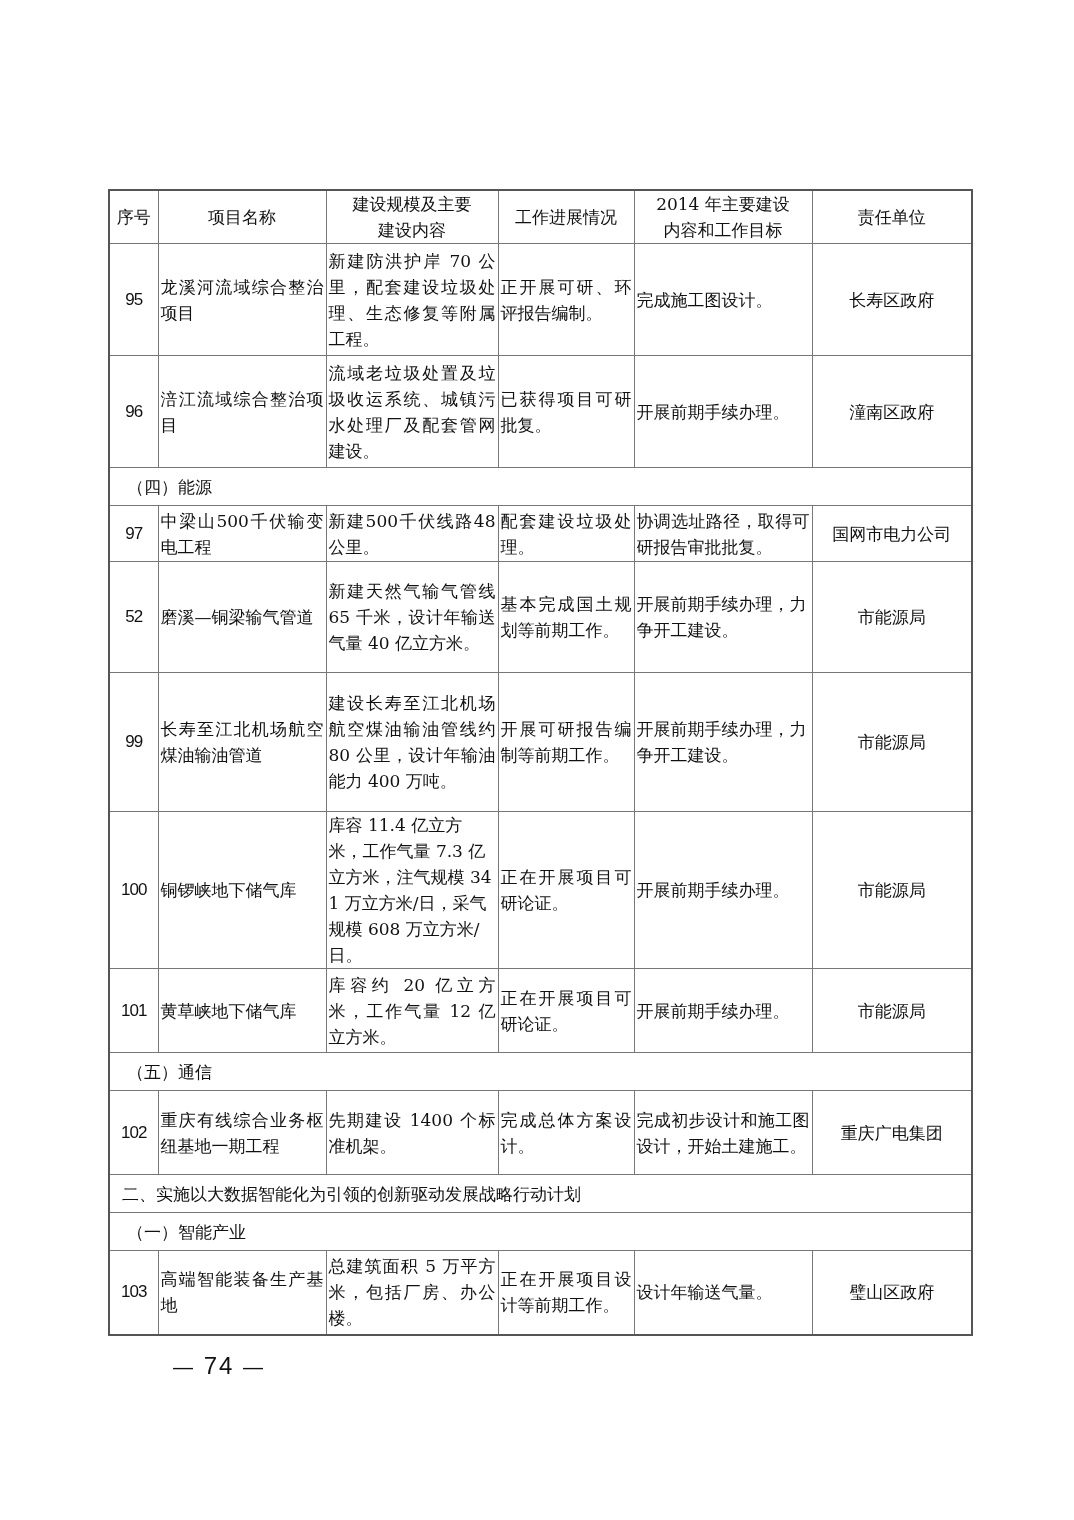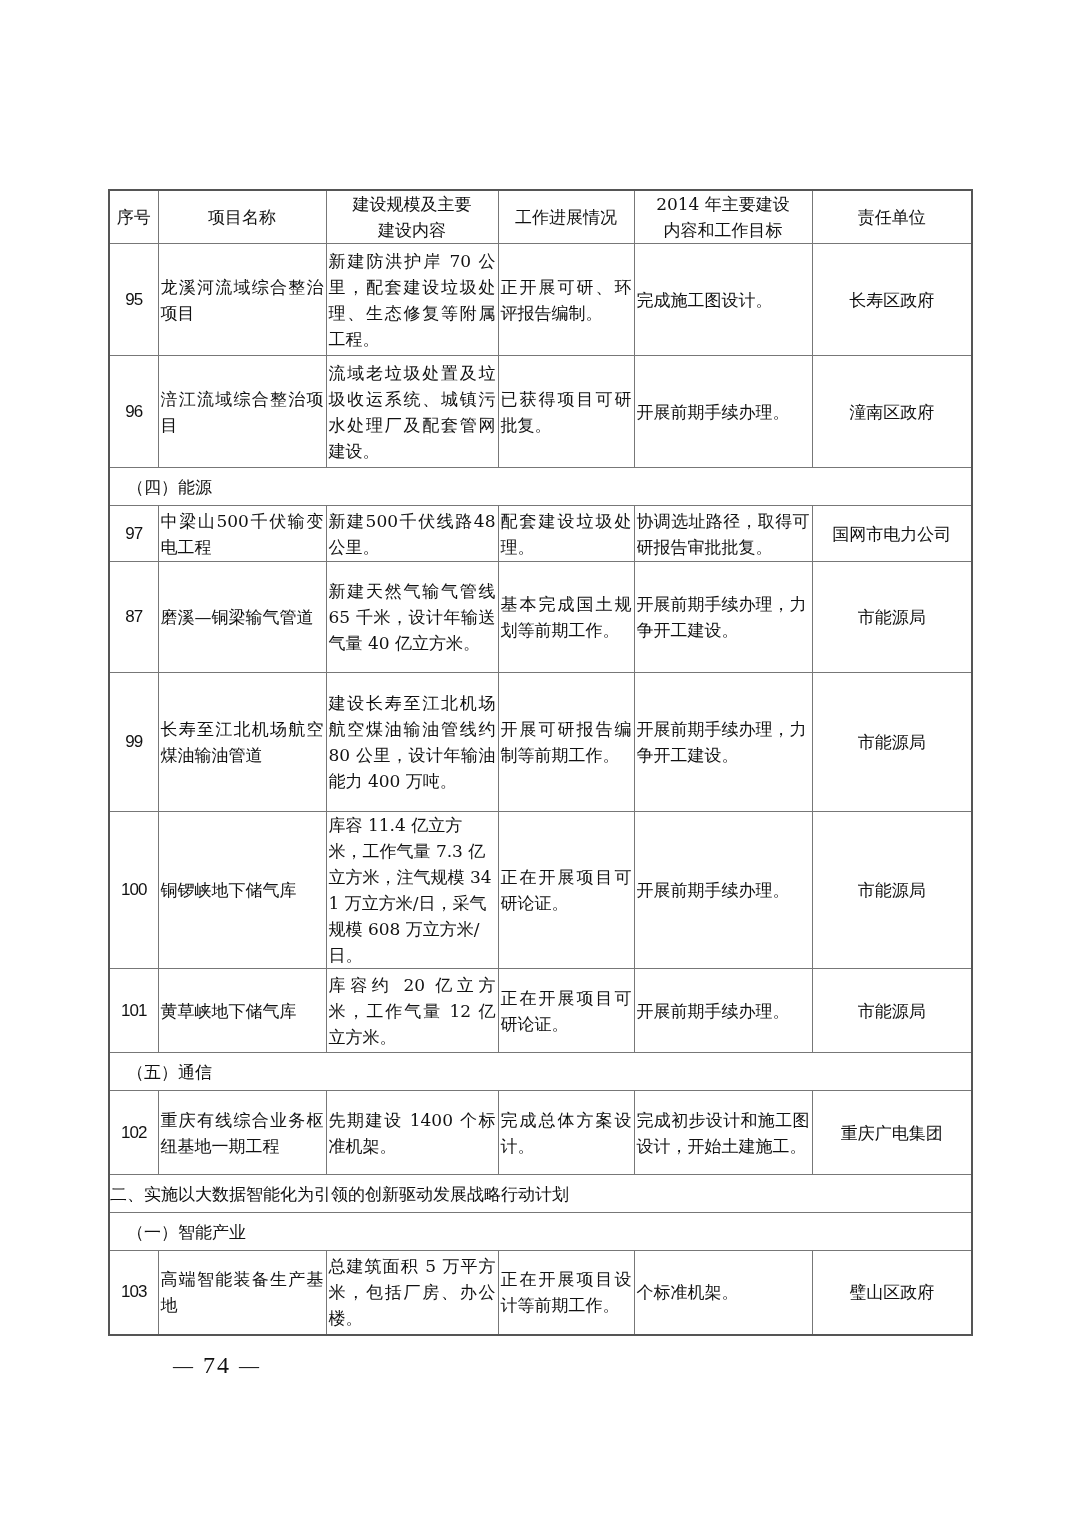--- a/index.html
+++ b/index.html
@@ -23,24 +23,24 @@
       vertical-align: middle;
       font-weight: normal;
     }
     table.main { border: 2px solid #555; }
     th { text-align: center; }
     td.num { text-align: center; font-family: "Liberation Sans", sans-serif; letter-spacing: -1px; }
     td.center { text-align: center; }
     td.left { text-align: left; word-break: break-all; }
     td.just { text-align: justify; text-align-last: left; word-break: break-all; }
     tr.section td { padding-left: 17px; height: 37px; }
-    tr.section td.major { padding-left: 0; }
+    tr.section td.major { padding-left: 12px; }
     .footer {
       position: absolute; left: 173px; top: 1352px;
-      font-family: Liberation Serif, serif; font-size: 24px;
+      font-family: Liberation Sans, sans-serif; font-size: 24px;
       letter-spacing: 2px;
     }
     .footer .dash { font-size: 20px; }
   </style>
 </head>
 <body>
 
 <div class="page">
   <table class="main">
     <colgroup>
@@ -83,21 +83,21 @@
       </tr>
       <tr style="height:56px">
         <td class="num">97</td>
         <td class="just">中梁山500千伏输变电工程</td>
         <td class="just">新建500千伏线路48公里。</td>
         <td class="just">配套建设垃圾处理。</td>
         <td class="just">协调选址路径，取得可研报告审批批复。</td>
         <td class="center">国网市电力公司</td>
       </tr>
       <tr style="height:111px">
-        <td class="num">87</td>
+        <td class="num">52</td>
         <td class="just">磨溪—铜梁输气管道</td>
         <td class="just">新建天然气输气管线 65 千米，设计年输送气量 40 亿立方米。</td>
         <td class="just">基本完成国土规划等前期工作。</td>
         <td class="left">开展前期手续办理，力争开工建设。</td>
         <td class="center">市能源局</td>
       </tr>
       <tr style="height:139px">
         <td class="num">99</td>
         <td class="just">长寿至江北机场航空煤油输油管道</td>
         <td class="just">建设长寿至江北机场航空煤油输油管线约 80 公里，设计年输油能力 400 万吨。</td>
@@ -136,21 +136,21 @@
         <td colspan="6" class="major">二、实施以大数据智能化为引领的创新驱动发展战略行动计划</td>
       </tr>
       <tr class="section">
         <td colspan="6">（一）智能产业</td>
       </tr>
       <tr style="height:84px">
         <td class="num">103</td>
         <td class="just">高端智能装备生产基地</td>
         <td class="just">总建筑面积 5 万平方米，包括厂房、办公楼。</td>
         <td class="just">正在开展项目设计等前期工作。</td>
-        <td class="left">个标准机架。</td>
+        <td class="left">设计年输送气量。</td>
         <td class="center">璧山区政府</td>
       </tr>
     </tbody>
   </table>
 
   <div class="footer">
     <span class="dash">—</span>
     <span>74</span>
     <span class="dash">—</span>
   </div>

